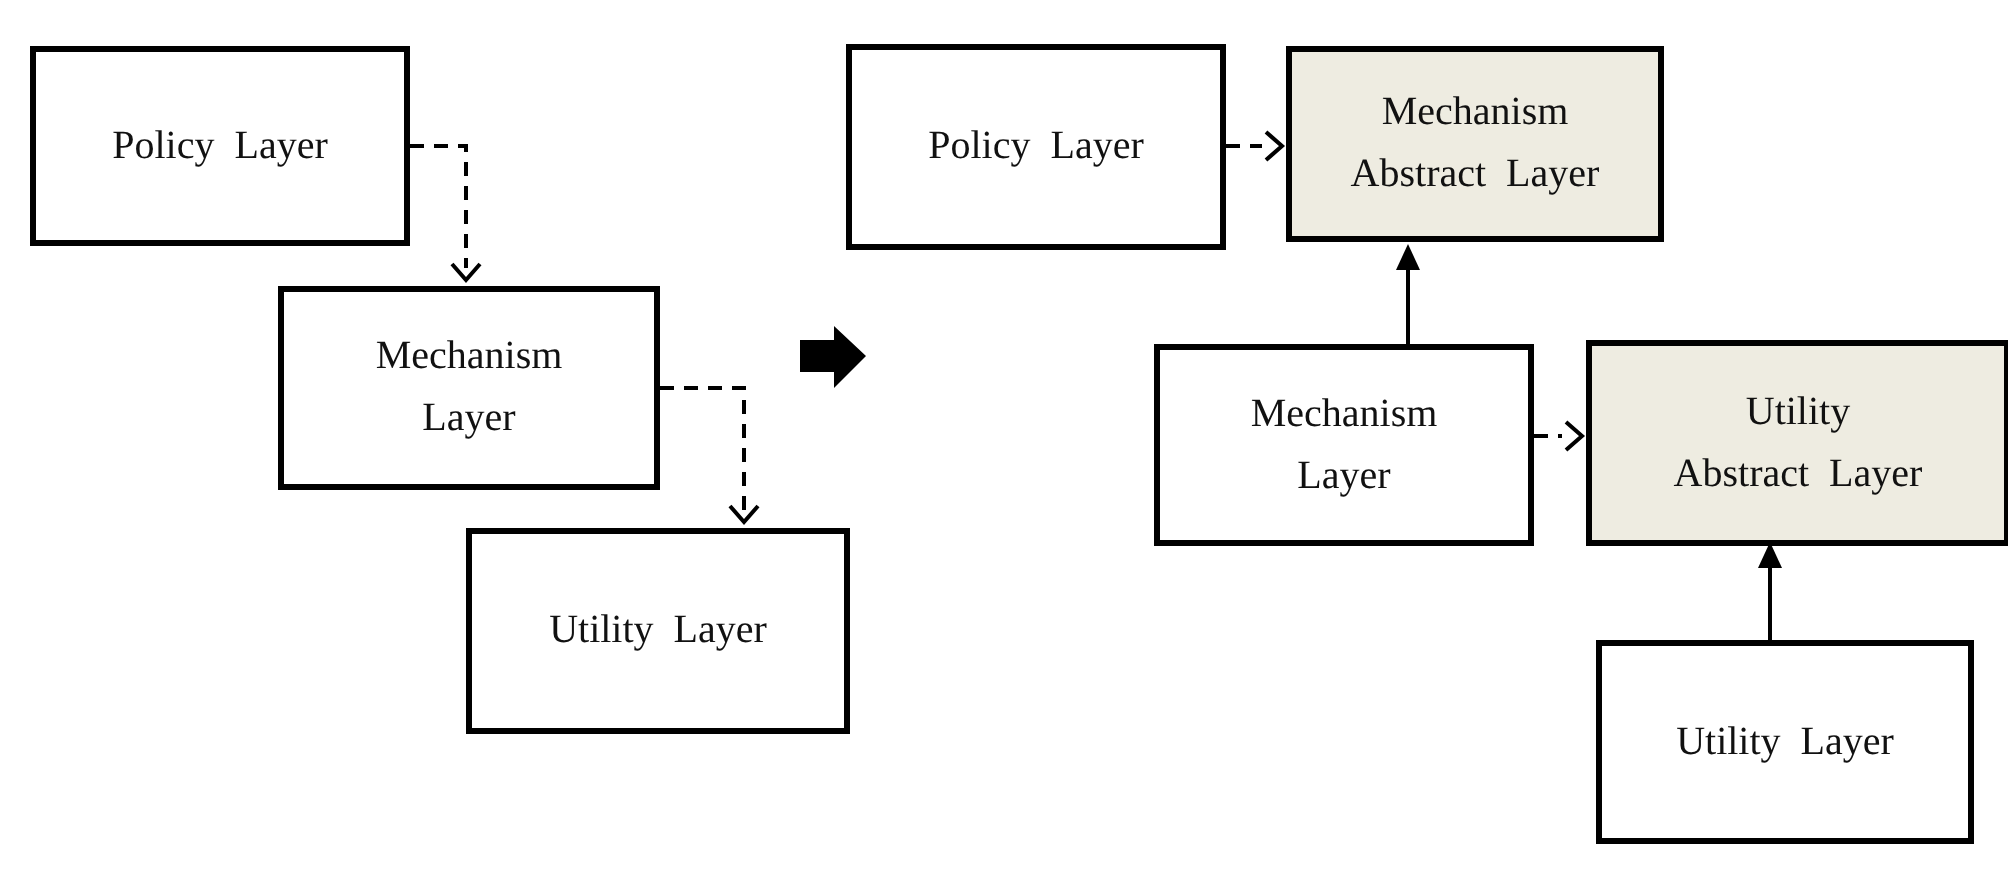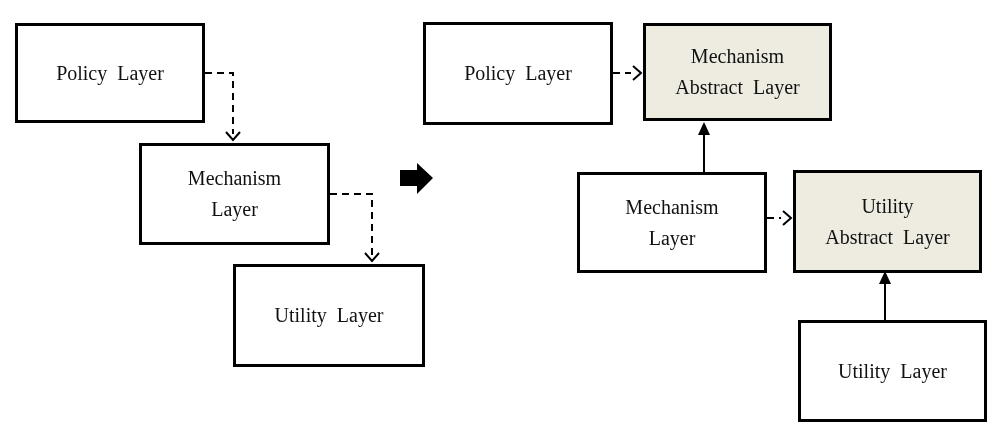--- a/index.html
+++ b/index.html
@@ -33,21 +33,21 @@
   }
   .box.abstract{background:var(--abstract-fill);}
   .box span{display:block;}
   
   .l-policy   {left:15px; top:23px;  width:190px;height:100px;}
   .l-mechanism{left:139px;top:143px; width:191px;height:102px;}
   .l-utility  {left:233px;top:264px; width:192px;height:103px;}
   .r-policy   {left:423px;top:22px;  width:190px;height:103px;}
   .r-mech-abs {left:643px;top:23px;  width:189px;height:98px;}
   .r-mechanism{left:577px;top:172px; width:190px;height:101px;}
-  .r-util-abs {left:793px;top:170px; width:189px;height:103px;font-family:Liberation Serif, serif;}
+  .r-util-abs {left:793px;top:170px; width:212px;height:103px;font-family:Liberation Serif, serif;}
   .r-utility  {left:798px;top:320px; width:189px;height:102px;}
   
   .dashed{fill:none;stroke:var(--line);stroke-width:2;stroke-dasharray:7 5;}
   .chev{fill:none;stroke:var(--line);stroke-width:2;}
   .solidline{fill:none;stroke:var(--line);stroke-width:2;}
   .solidhead{fill:var(--line);stroke:none;}
   .blockarrow{fill:var(--line);stroke:none;}
 </style>
 </head>
 <body>

